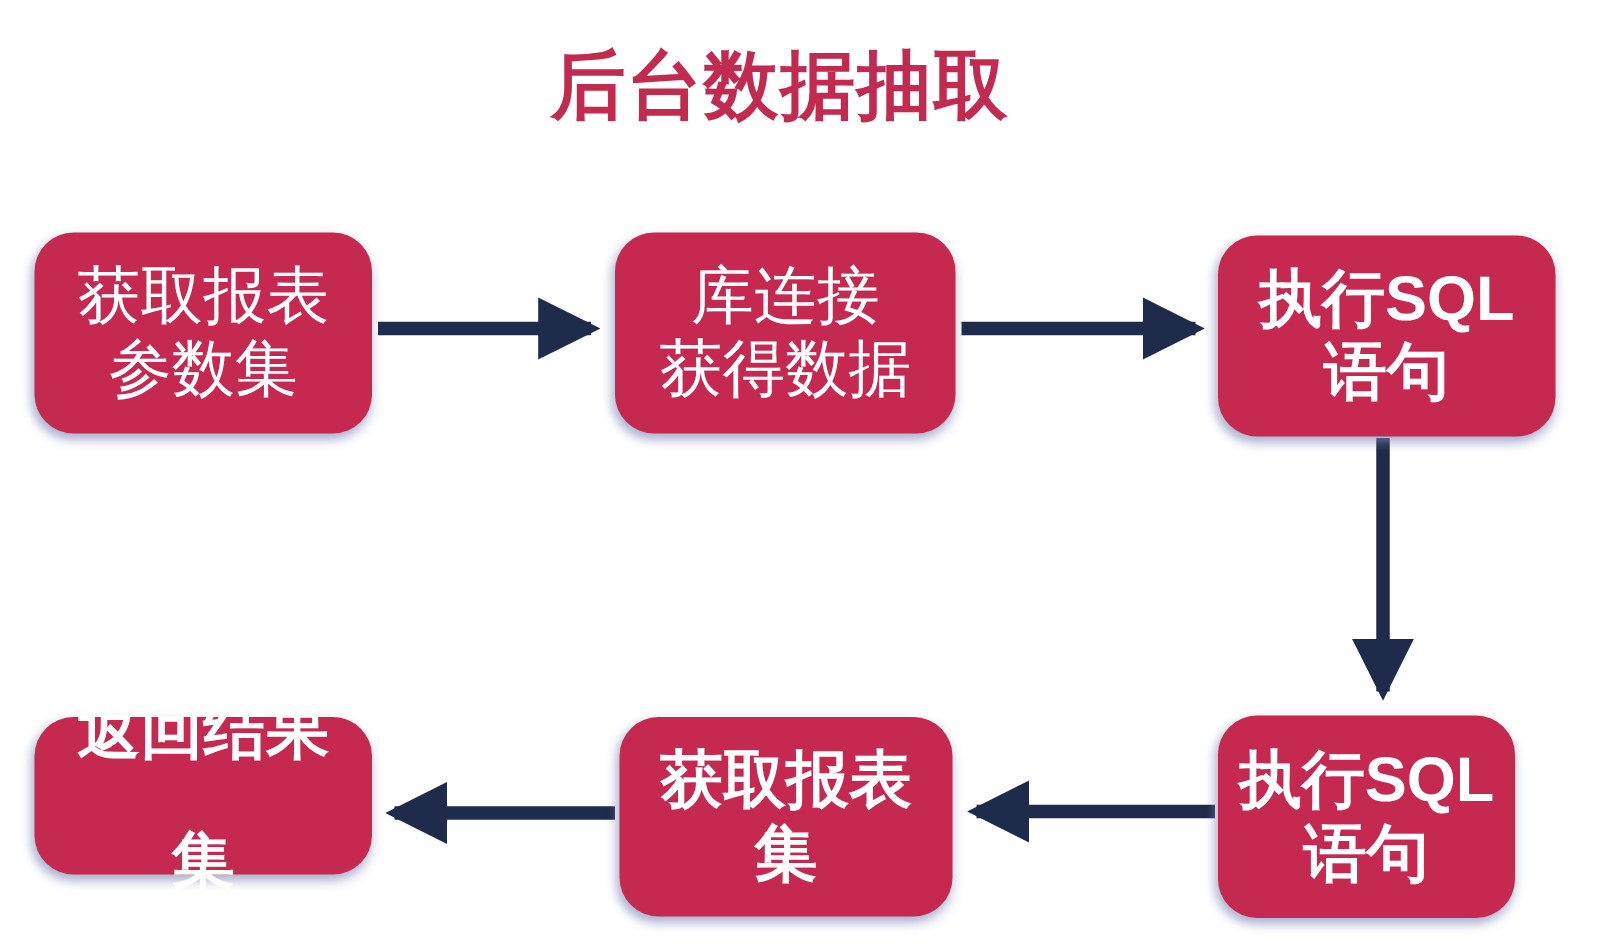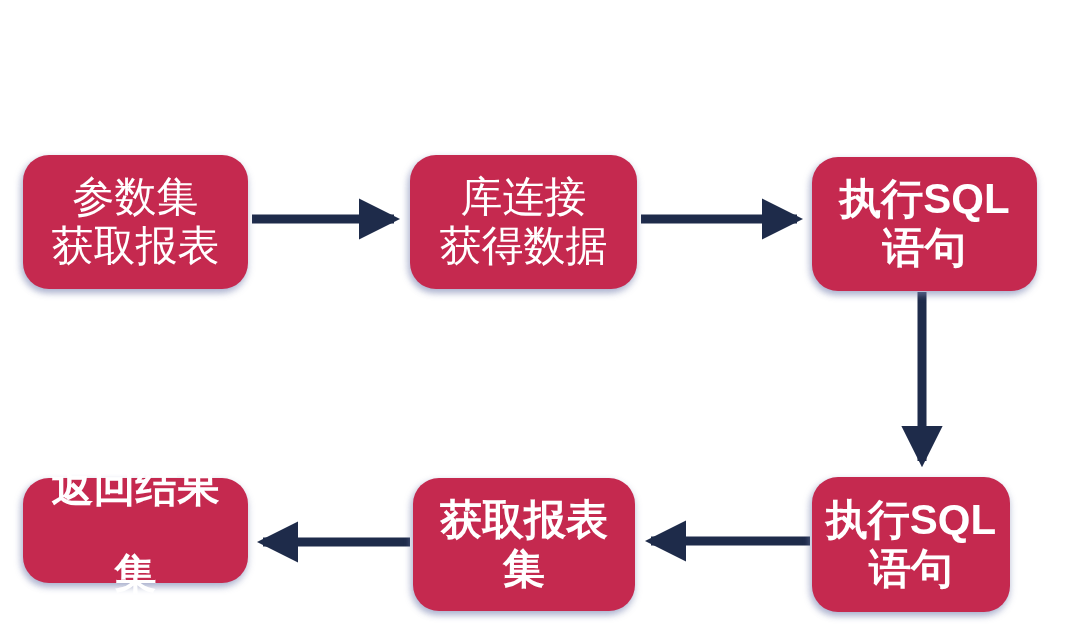--- a/index.html
+++ b/index.html
@@ -50,37 +50,38 @@
     top: 0; left: 0;
     width: 1077px; height: 631px;
     pointer-events: none;
   }
 </style>
 </head>
 <body>
 
 <div class="canvas">
 
+  <div class="title">后台数据抽取</div>
 
   <svg class="arrows" width="1077" height="631" viewBox="0 0 1077 631" xmlns="http://www.w3.org/2000/svg">
     <defs>
       <marker id="ah" viewBox="0 0 10 10" refX="8.5" refY="5" markerWidth="4.6" markerHeight="4.6" orient="auto-start-reverse">
         <path d="M0,0 L10,5 L0,10 z" fill="#1e2b4a"></path>
       </marker>
     </defs>
     <line x1="252" y1="219" x2="394" y2="219" stroke="#1e2b4a" stroke-width="9" marker-end="url(#ah)"></line>
     <line x1="641" y1="219" x2="797" y2="219" stroke="#1e2b4a" stroke-width="9" marker-end="url(#ah)"></line>
     <line x1="922" y1="292" x2="922" y2="461" stroke="#1e2b4a" stroke-width="9" marker-end="url(#ah)"></line>
     <line x1="810" y1="541" x2="651" y2="541" stroke="#1e2b4a" stroke-width="9" marker-end="url(#ah)"></line>
     <line x1="410" y1="542" x2="263" y2="542" stroke="#1e2b4a" stroke-width="9" marker-end="url(#ah)"></line>
   </svg>
 
   <div class="node n1 thin">
+    <span>获取报表</span>
     <span>参数集</span>
-    <span>获取报表</span>
   </div>
 
   <div class="node n2 thin">
     <span>库连接</span>
     <span>获得数据</span>
   </div>
 
   <div class="node n3">
     <span>执行SQL</span>
     <span>语句</span>

